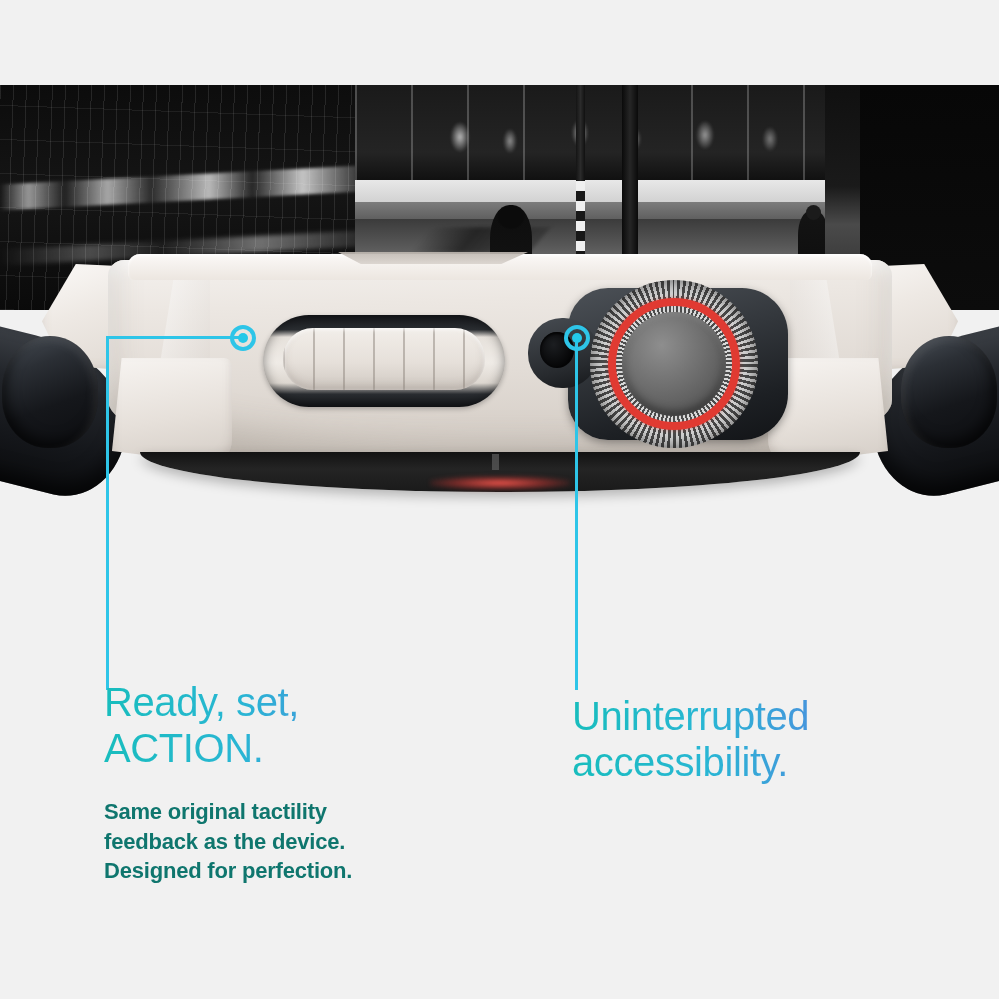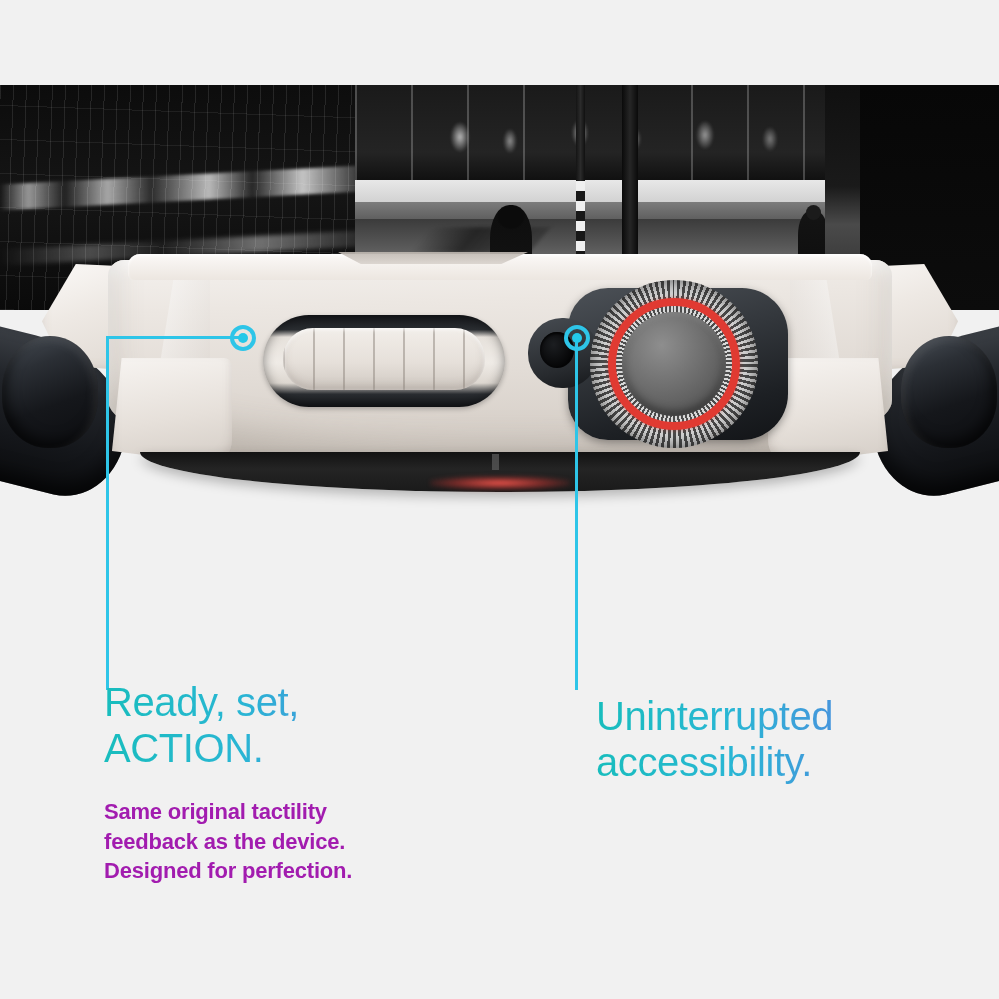--- a/index.html
+++ b/index.html
@@ -347,41 +347,41 @@
     position: absolute;
     left: 4px; top: 4px;
     width: 10px; height: 10px;
     border-radius: 50%;
     background: #24c8e8;
   }
 
   
   .col { position: absolute; width: 400px; }
   .col-left  { left: 104px; top: 680px; }
-  .col-right { left: 596px; top: 694px; }
+  .col-right { left: 572px; top: 694px; }
 
   .headline {
     font-size: 40px;
     font-weight: 500;
     line-height: 1.14;
     letter-spacing: -0.4px;
     margin: 0 0 26px 0;
     background: linear-gradient(90deg, #18bdbd 0%, #29b6d4 34%, #4f8adf 68%, #7a6ee2 100%);
     -webkit-background-clip: text;
     background-clip: text;
     color: transparent;
     -webkit-text-fill-color: transparent;
     white-space: pre-line;
   }
   .body-copy {
     font-size: 22px;
     font-weight: 700;
     line-height: 1.34;
     letter-spacing: -0.2px;
-    color: #a21caf;
+    color: #0f766e;
     margin: 0;
     white-space: pre-line;
   }
 </style>
 </head>
 <body>
 
 <div id="stage">
 
   <div class="photo-strip">

